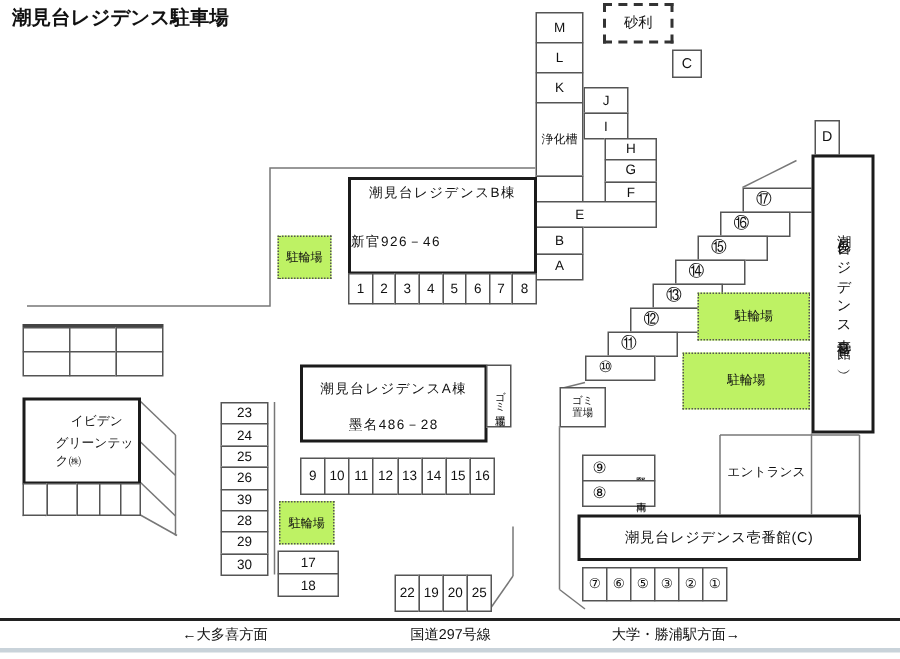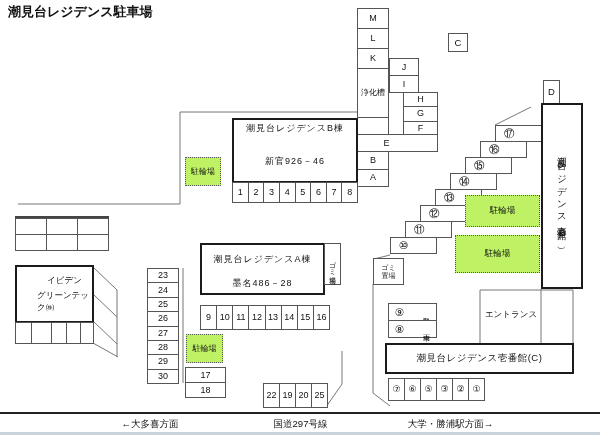--- a/index.html
+++ b/index.html
@@ -106,26 +106,27 @@
     <div class="c">H</div>
     <div class="c">G</div>
     <div class="c">F</div>
   </div>
   <div class="cell" style="left:357px;top:134px;width:81px;height:18px;padding-right:22px;">E</div>
   <div class="grp col" style="left:357px;top:151px;width:32px;height:36px;">
     <div class="c">B</div>
     <div class="c">A</div>
   </div>
 
+  <div class="abs gravel center" style="left:402px;top:2px;width:47px;height:27px;font-size:9.5px;">砂利</div>
   <div class="cell" style="left:448px;top:33px;width:20px;height:19px;font-size:9.5px;">C</div>
   <div class="cell" style="left:543px;top:80px;width:17px;height:24px;font-size:9.5px;">D</div>
 
   <div class="bld" style="left:232px;top:118px;width:126px;height:65px;">
     <div class="lbl" style="left:0;top:4px;width:100%;text-align:center;font-size:9px;letter-spacing:1px;">潮見台レジデンスB棟</div>
-    <div class="lbl" style="left:0;top:37px;width:100%;text-align:center;font-size:9px;letter-spacing:1px;">新官926－46</div>
+    <div class="lbl" style="left:0;top:37px;width:100%;text-align:left;font-size:9px;letter-spacing:1px;">新官926－46</div>
   </div>
   <div class="grp row" style="left:232px;top:182px;width:126px;height:21px;">
     <div class="c">1</div>
     <div class="c">2</div>
     <div class="c">3</div>
     <div class="c">4</div>
     <div class="c">5</div>
     <div class="c">6</div>
     <div class="c">7</div>
     <div class="c">8</div>
@@ -148,21 +149,21 @@
     <div class="c">14</div>
     <div class="c">15</div>
     <div class="c">16</div>
   </div>
 
   <div class="grp col" style="left:147px;top:268px;width:32px;height:116px;">
     <div class="c">23</div>
     <div class="c">24</div>
     <div class="c">25</div>
     <div class="c">26</div>
-    <div class="c">27</div>
+    <div class="c">39</div>
     <div class="c">28</div>
     <div class="c">29</div>
     <div class="c">30</div>
   </div>
 
   <div class="abs dash center" style="left:186px;top:334px;width:37px;height:29px;font-size:8px;">駐輪場</div>
   <div class="grp col" style="left:185px;top:367px;width:41px;height:31px;">
     <div class="c">17</div>
     <div class="c">18</div>
   </div>

